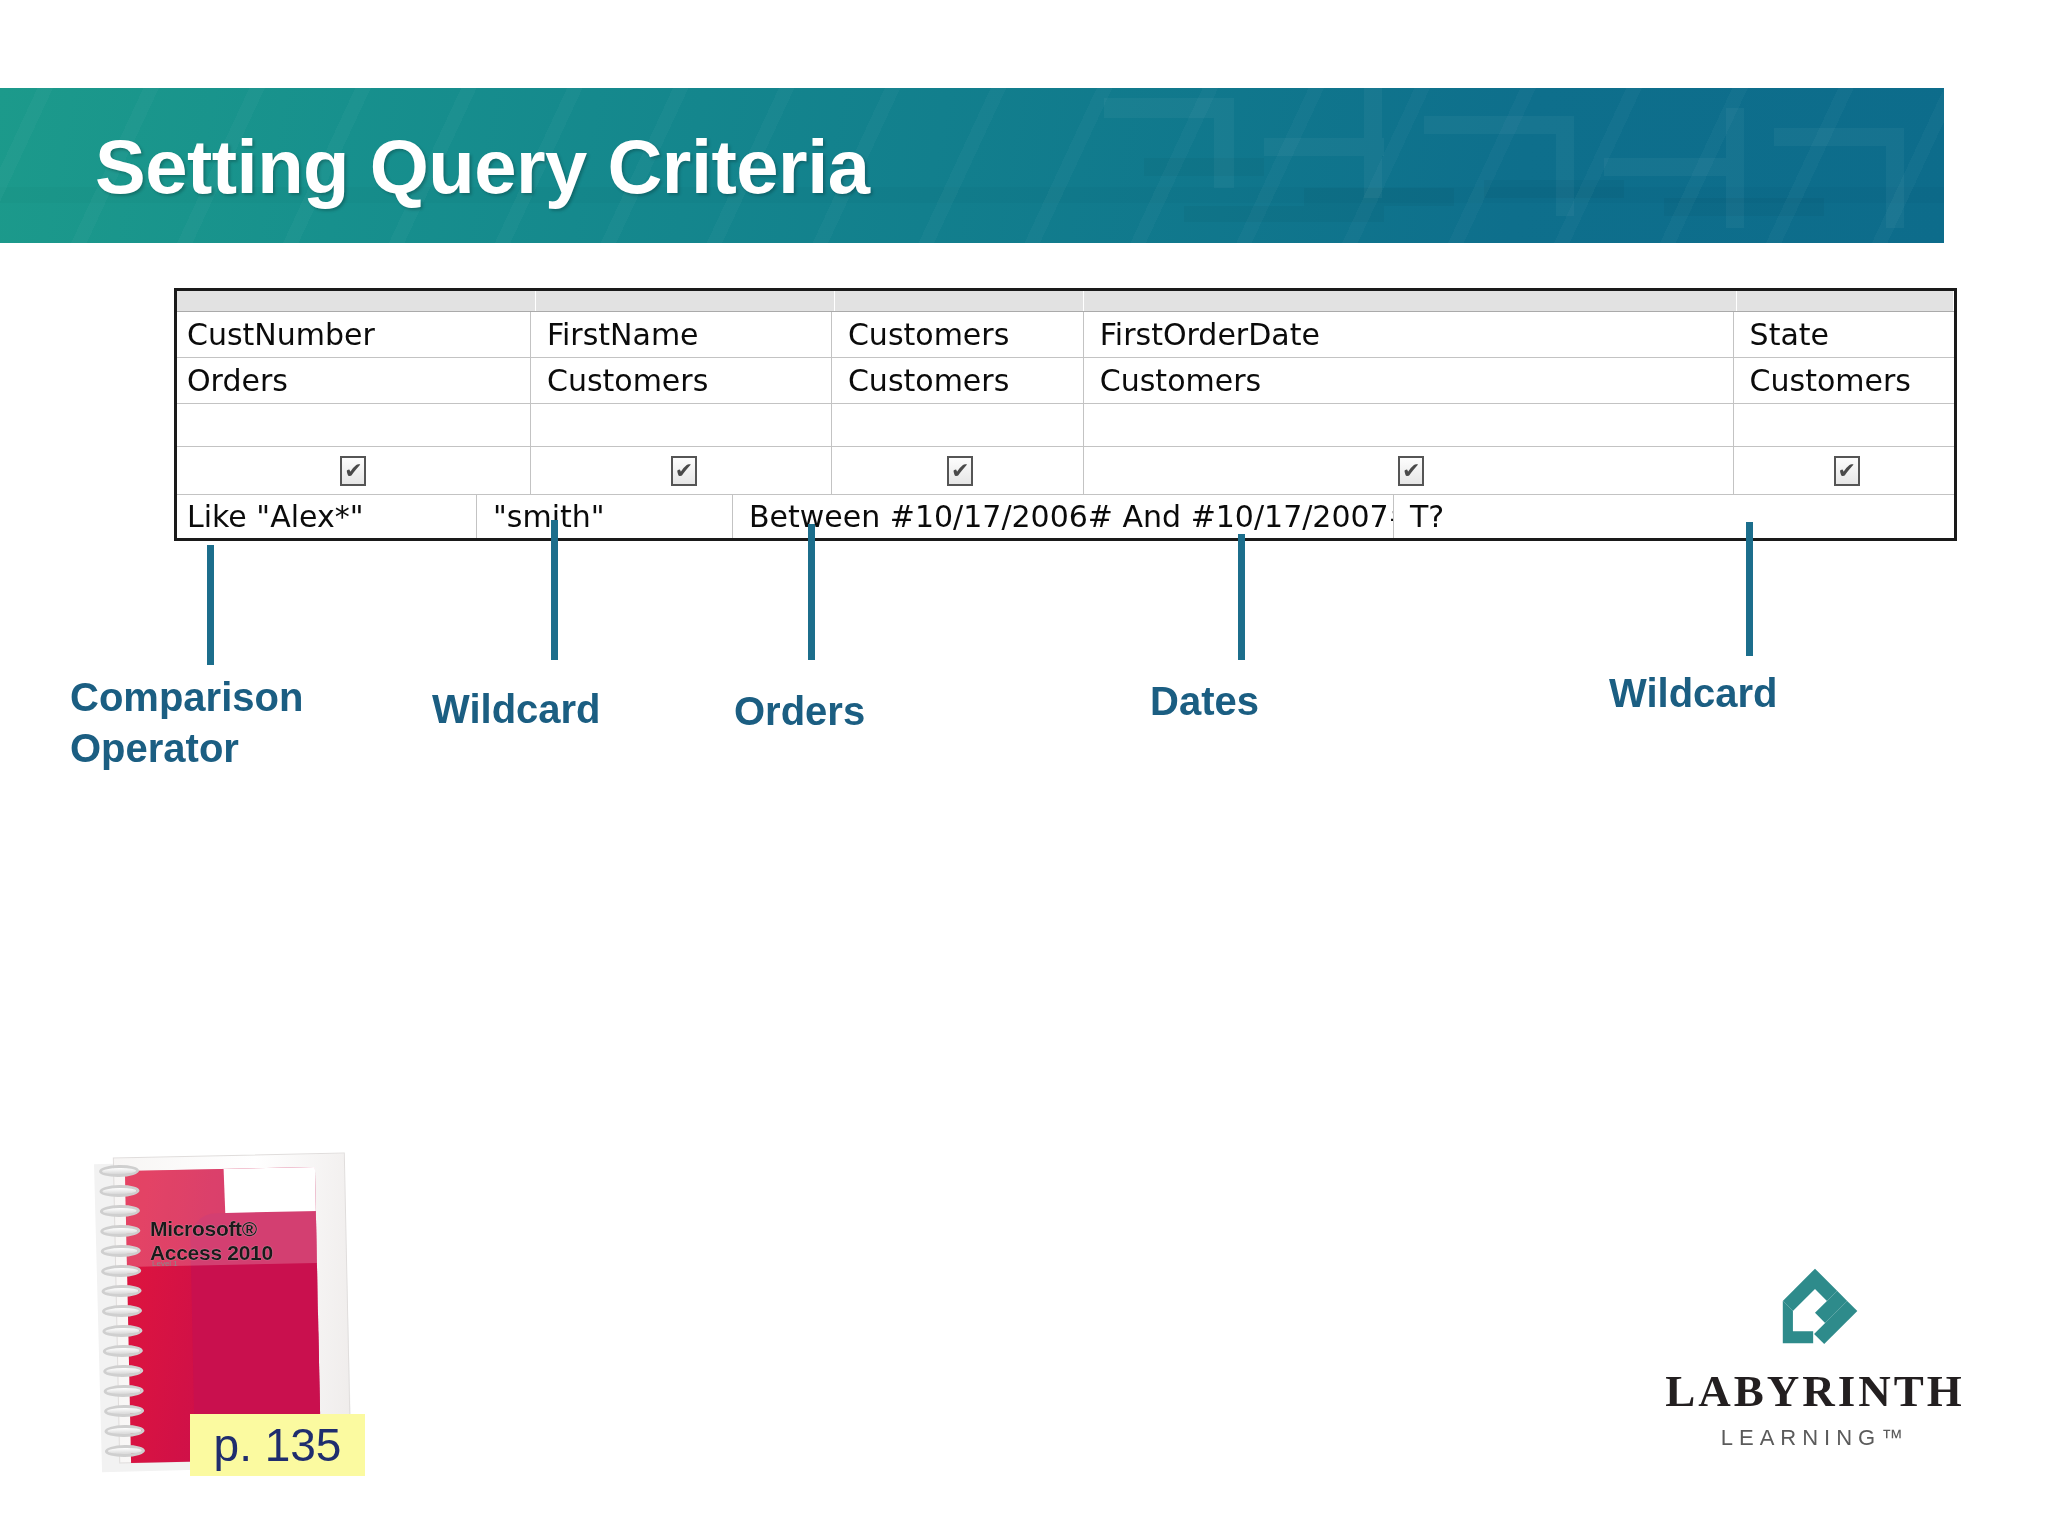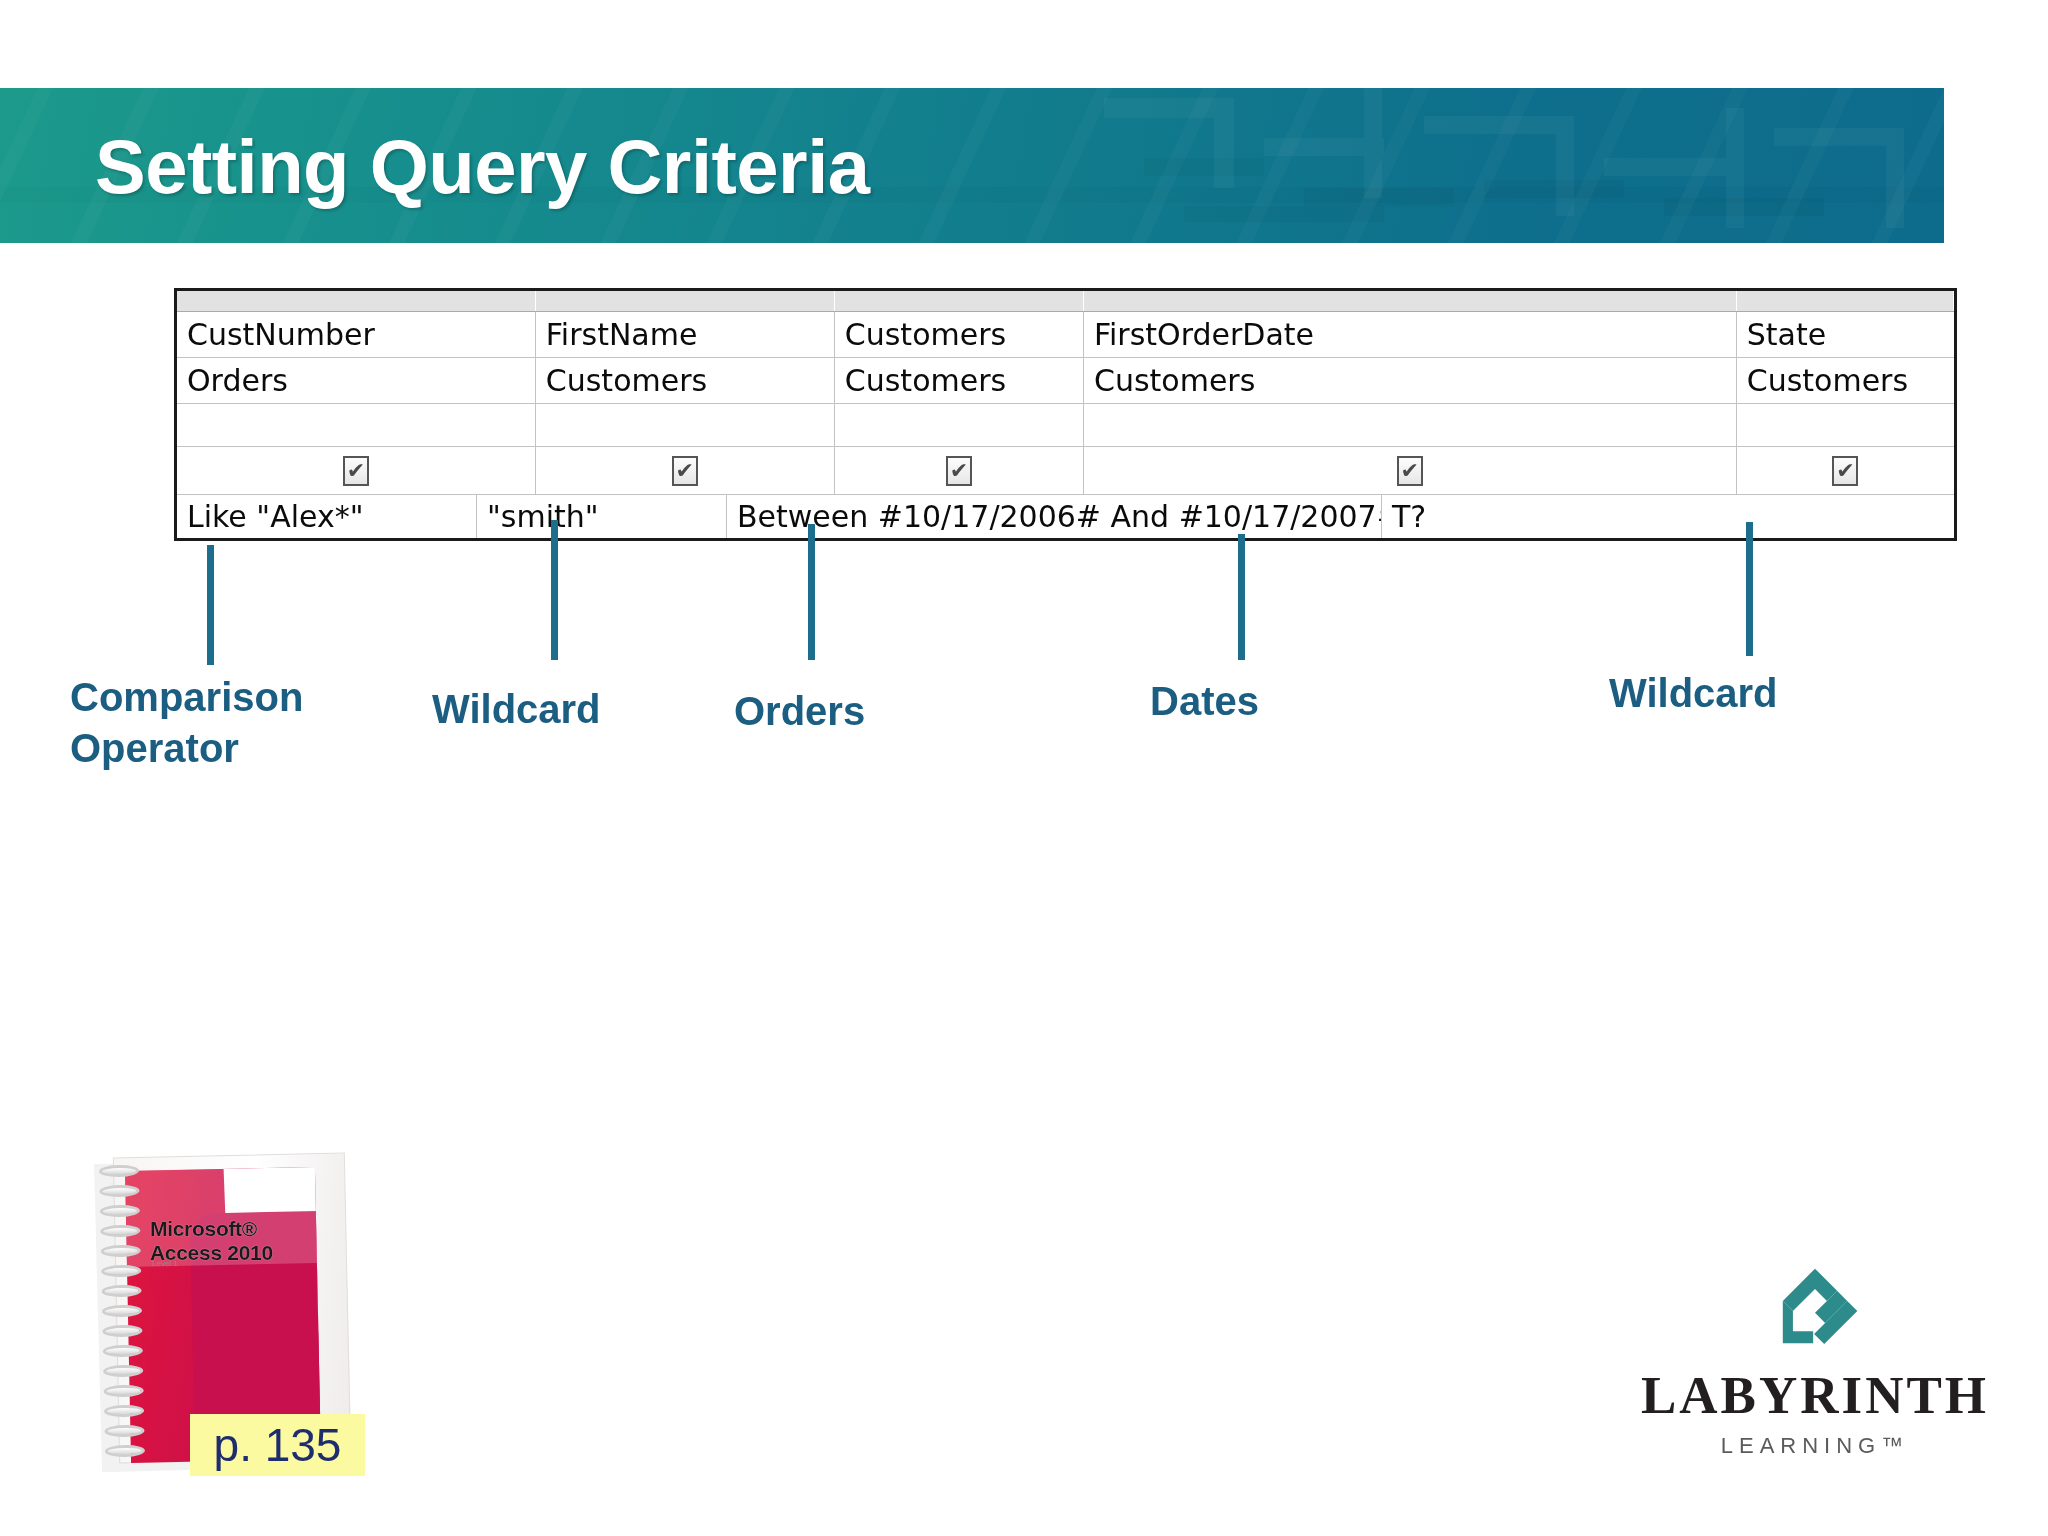--- a/index.html
+++ b/index.html
@@ -85,20 +85,21 @@
     border-bottom: 1px solid #aaaaaa;
   }
   #query-grid .selector-cell {
     background: #e2e2e2;
     border-right: 1px solid #ffffff;
     box-sizing: border-box;
   }
   #query-grid .grid-row {
     display: flex;
     box-sizing: border-box;
+    gap: 6px;
   }
   #query-grid .grid-row.r-field   { height: 46px; border-bottom: 1px solid #c3c3c3; }
   #query-grid .grid-row.r-table   { height: 46px; border-bottom: 1px solid #c3c3c3; }
   #query-grid .grid-row.r-sort    { height: 43px; border-bottom: 1px solid #c3c3c3; }
   #query-grid .grid-row.r-show    { height: 48px; border-bottom: 1px solid #c3c3c3; }
   #query-grid .grid-row.r-criteria{ height: 43px; }
   #query-grid .grid-cell {
     border-right: 1px solid #c3c3c3;
     box-sizing: border-box;
     display: flex;
@@ -270,21 +271,21 @@
     text-align: center;
   }
   #brand-logo .logo-mark {
     width: 92px;
     height: 92px;
     margin: 0 auto 12px auto;
     display: block;
   }
   #brand-logo .brand-name {
     color: #231f20;
-    font-size: 53px;
+    font-size: 45px;
     font-weight: bold;
     letter-spacing: 3px;
     font-family: "Liberation Serif", serif;
     line-height: 1;
   }
   #brand-logo .brand-tagline {
     margin-top: 13px;
     color: #5b5b5b;
     font-size: 22px;
     letter-spacing: 6px;

